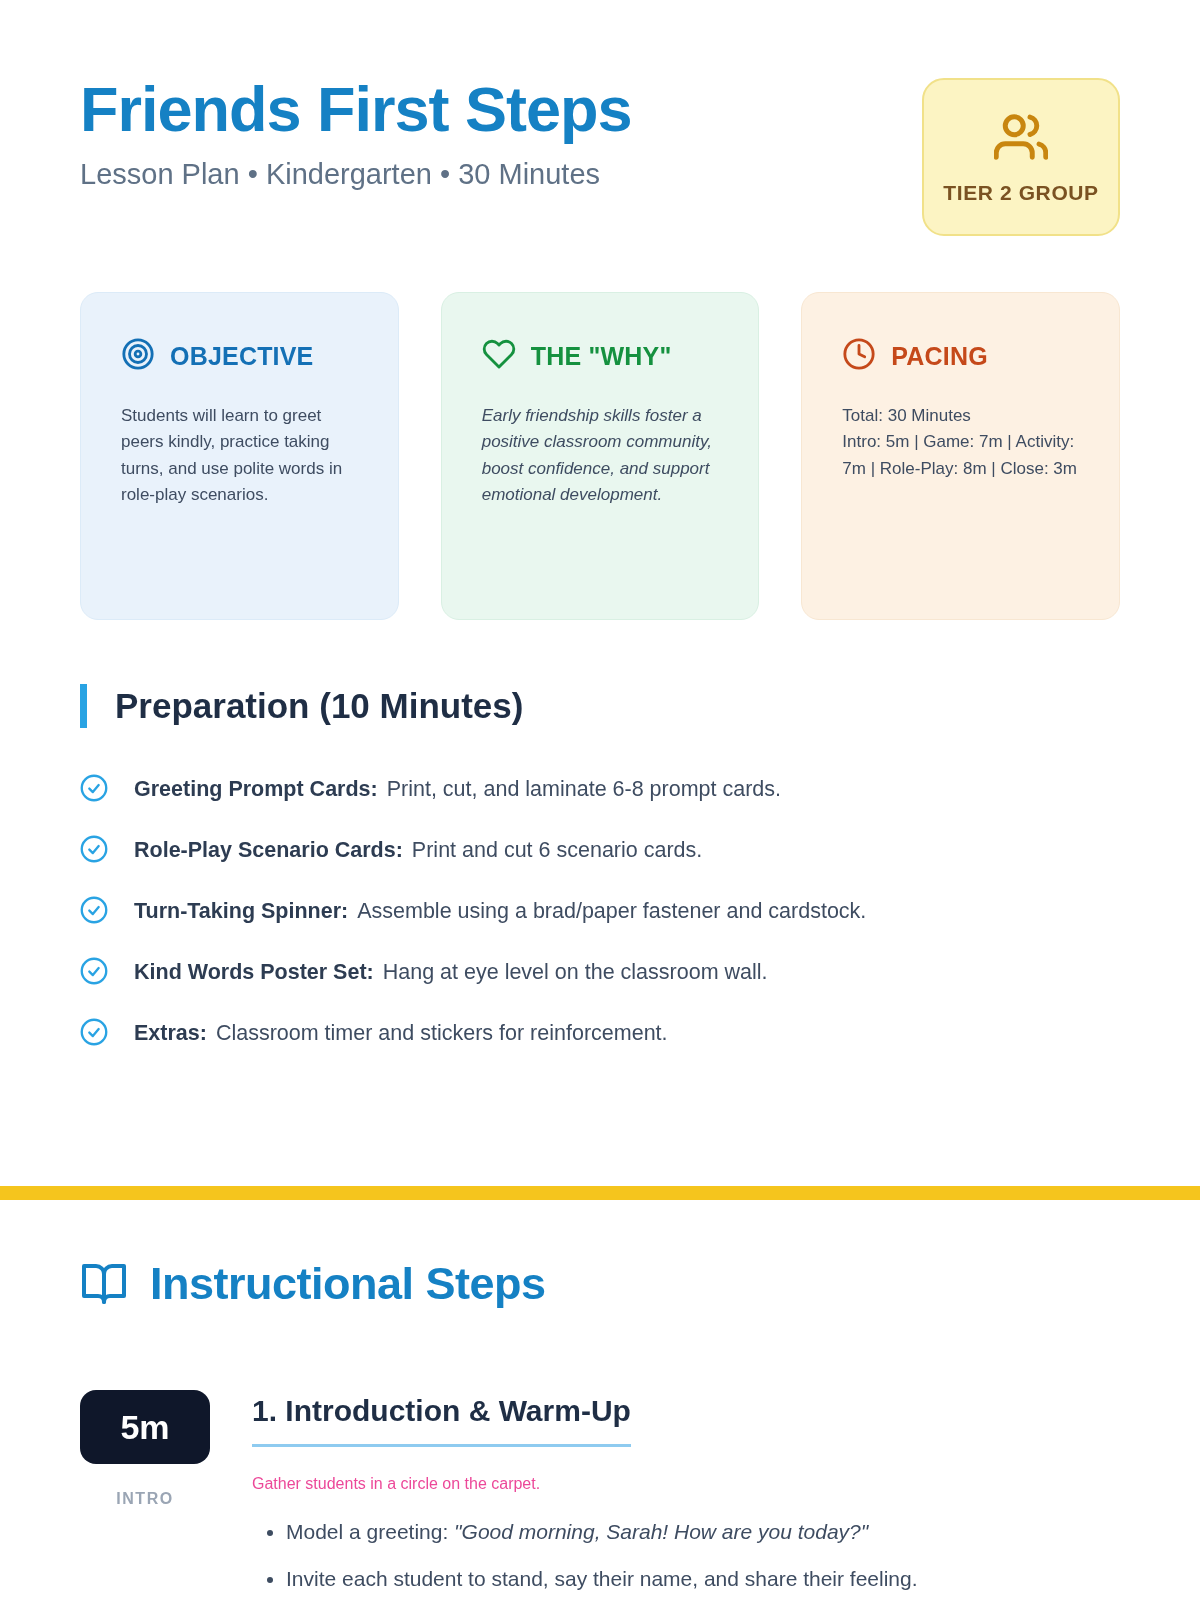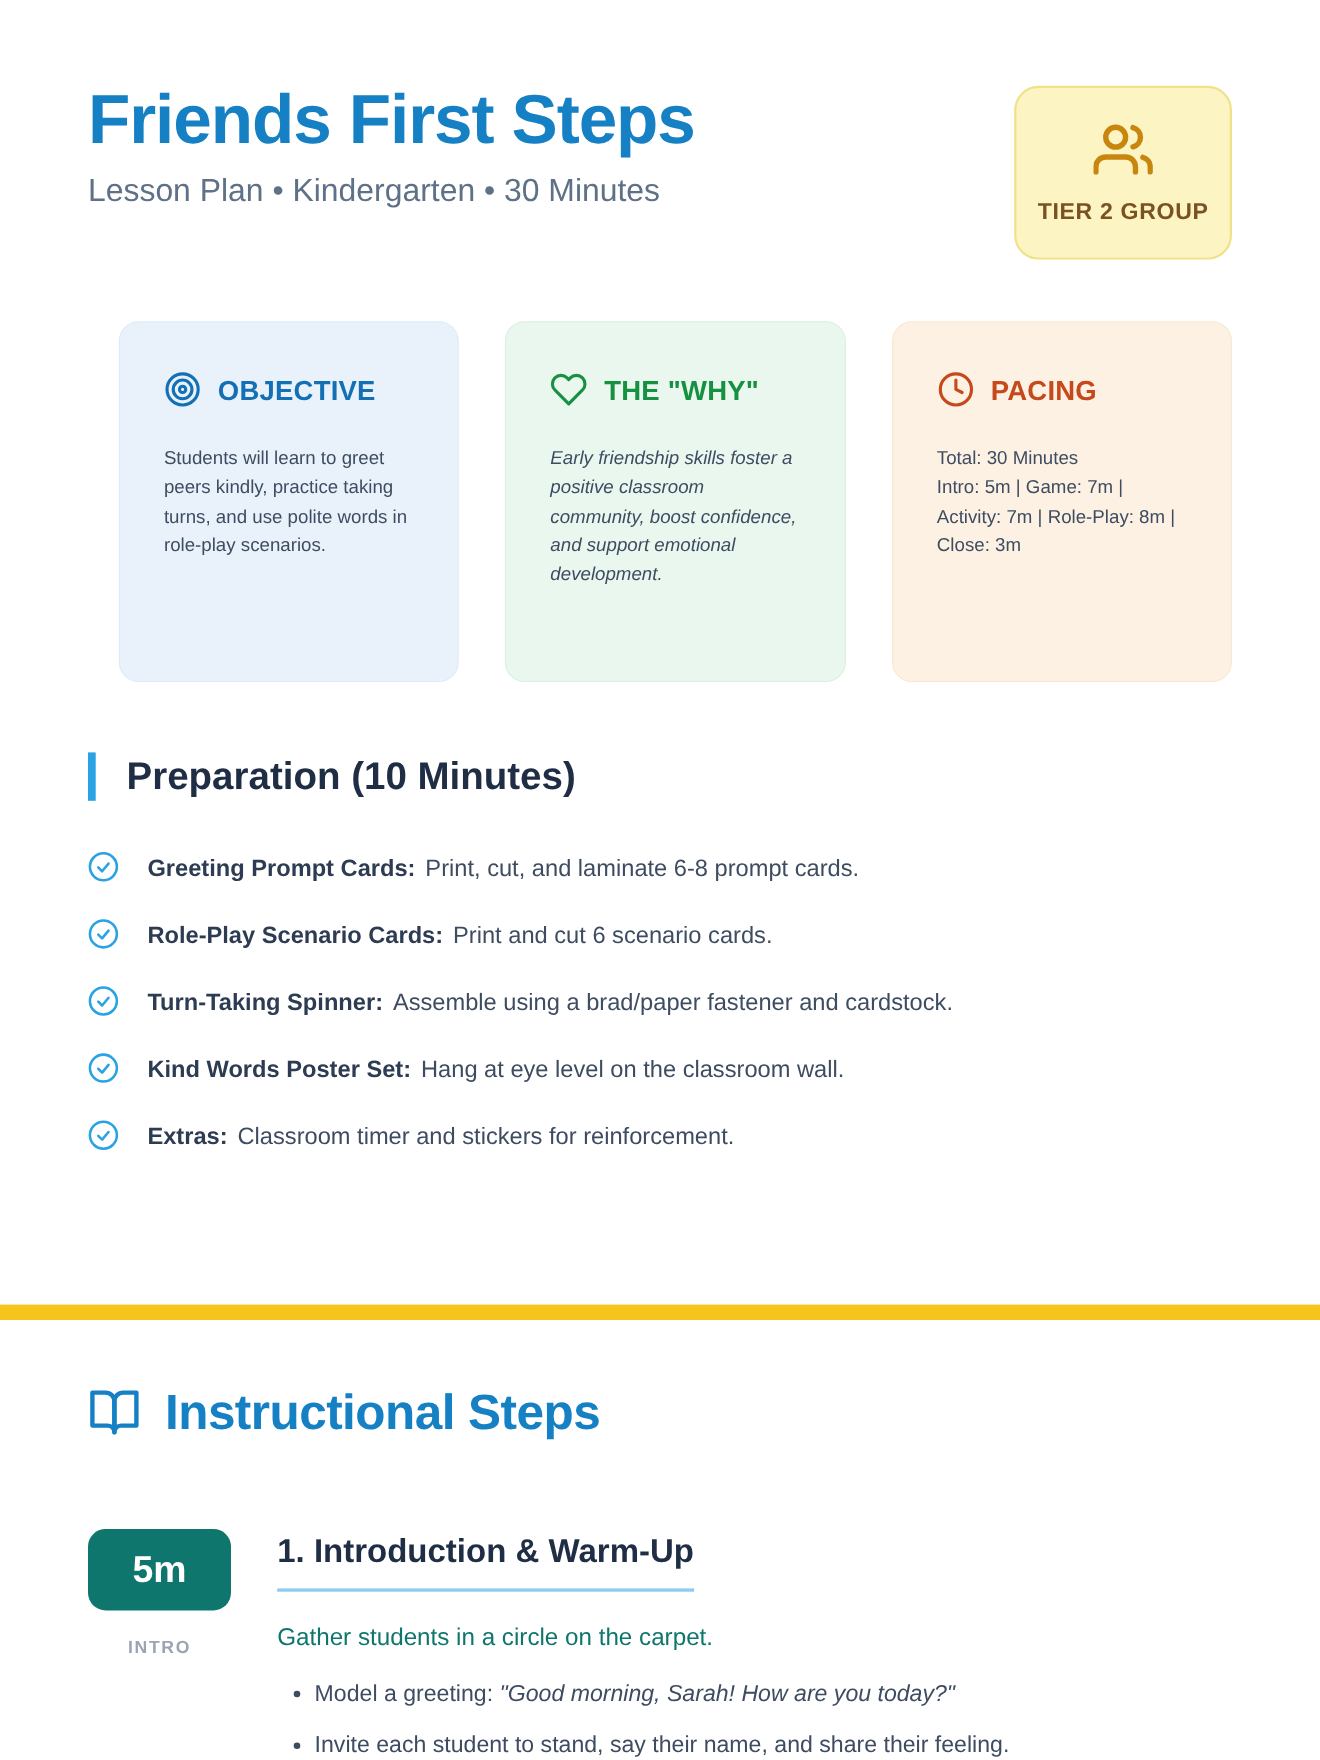--- a/index.html
+++ b/index.html
@@ -23,21 +23,21 @@
     width: 198px; height: 158px; box-sizing: border-box; flex-shrink: 0;
     background: #fcf4c3; border: 2px solid #f1e189; border-radius: 22px;
     display: flex; flex-direction: column; align-items: center; justify-content: center; gap: 13px;
     margin-top: 2px;
   }
   .tier-badge-label { font-size: 21px; font-weight: 700; color: #7a5222; letter-spacing: 0.6px; }
 
   
   .cards { display: flex; gap: 42px; margin-top: 56px; }
   .card { flex: 1; height: 328px; box-sizing: border-box; border-radius: 18px; padding: 44px 40px; }
-  .card-objective { background: #e9f2fb; border: 1px solid #dcebf8; margin-left: 28px; }
+  .card-objective { background: #e9f2fb; border: 1px solid #dcebf8; }
   .card-why      { background: #e9f7ef; border: 1px solid #d9f0e3; }
   .card-pacing   { background: #fdf1e3; border: 1px solid #f8e7d2; }
   .card-header { display: flex; align-items: center; gap: 15px; margin-bottom: 28px; }
   .card-title { font-size: 25px; font-weight: 700; letter-spacing: 0.2px; }
   .card-objective .card-title { color: #1470b5; }
   .card-why .card-title      { color: #15913f; }
   .card-pacing .card-title   { color: #c5491a; }
   .card-body { font-size: 17px; line-height: 1.55; color: #3e4c61; }
   .card-why .card-body { font-style: italic; }
 
@@ -55,31 +55,31 @@
   .page-divider { height: 14px; background: #f5c51d; margin-top: 140px; }
 
   
   .steps-section { padding-top: 58px; }
   .steps-heading { display: flex; align-items: center; gap: 22px; }
   .steps-heading-icon { line-height: 0; }
   .steps-title { font-size: 45px; font-weight: 700; color: #1581c4; letter-spacing: -0.5px; }
   .step { display: flex; margin-top: 80px; }
   .step-left { width: 130px; flex-shrink: 0; display: flex; flex-direction: column; align-items: center; margin-right: 42px; }
   .step-badge {
-    width: 130px; height: 74px; background: #0f766e; border-radius: 16px;
+    width: 130px; height: 74px; background: #0f172a; border-radius: 16px;
     color: #ffffff; font-size: 34px; font-weight: 700;
     display: flex; align-items: center; justify-content: center;
   }
   .step-phase { margin-top: 26px; font-size: 16px; font-weight: 700; color: #9aa5b4; letter-spacing: 1.5px; }
   .step-body { flex: 1; padding-top: 4px; }
   .step-title {
     display: inline-block; font-size: 30px; font-weight: 700; color: #1f2e45;
     border-bottom: 3px solid #8ecbf0; padding-bottom: 16px;
   }
-  .step-lead { margin-top: 28px; font-size: 22px; color: #0f766e; }
+  .step-lead { margin-top: 28px; font-size: 16px; color: #ec4899; }
   .step-bullets { margin: 24px 0 0; padding-left: 34px; font-size: 21px; color: #3e4c61; }
   .step-bullets li { margin-bottom: 17px; line-height: 1.45; }
   .quote { font-style: italic; }
 </style>
 </head>
 <body>
 
 <div class="content">
 
   <div class="header">

